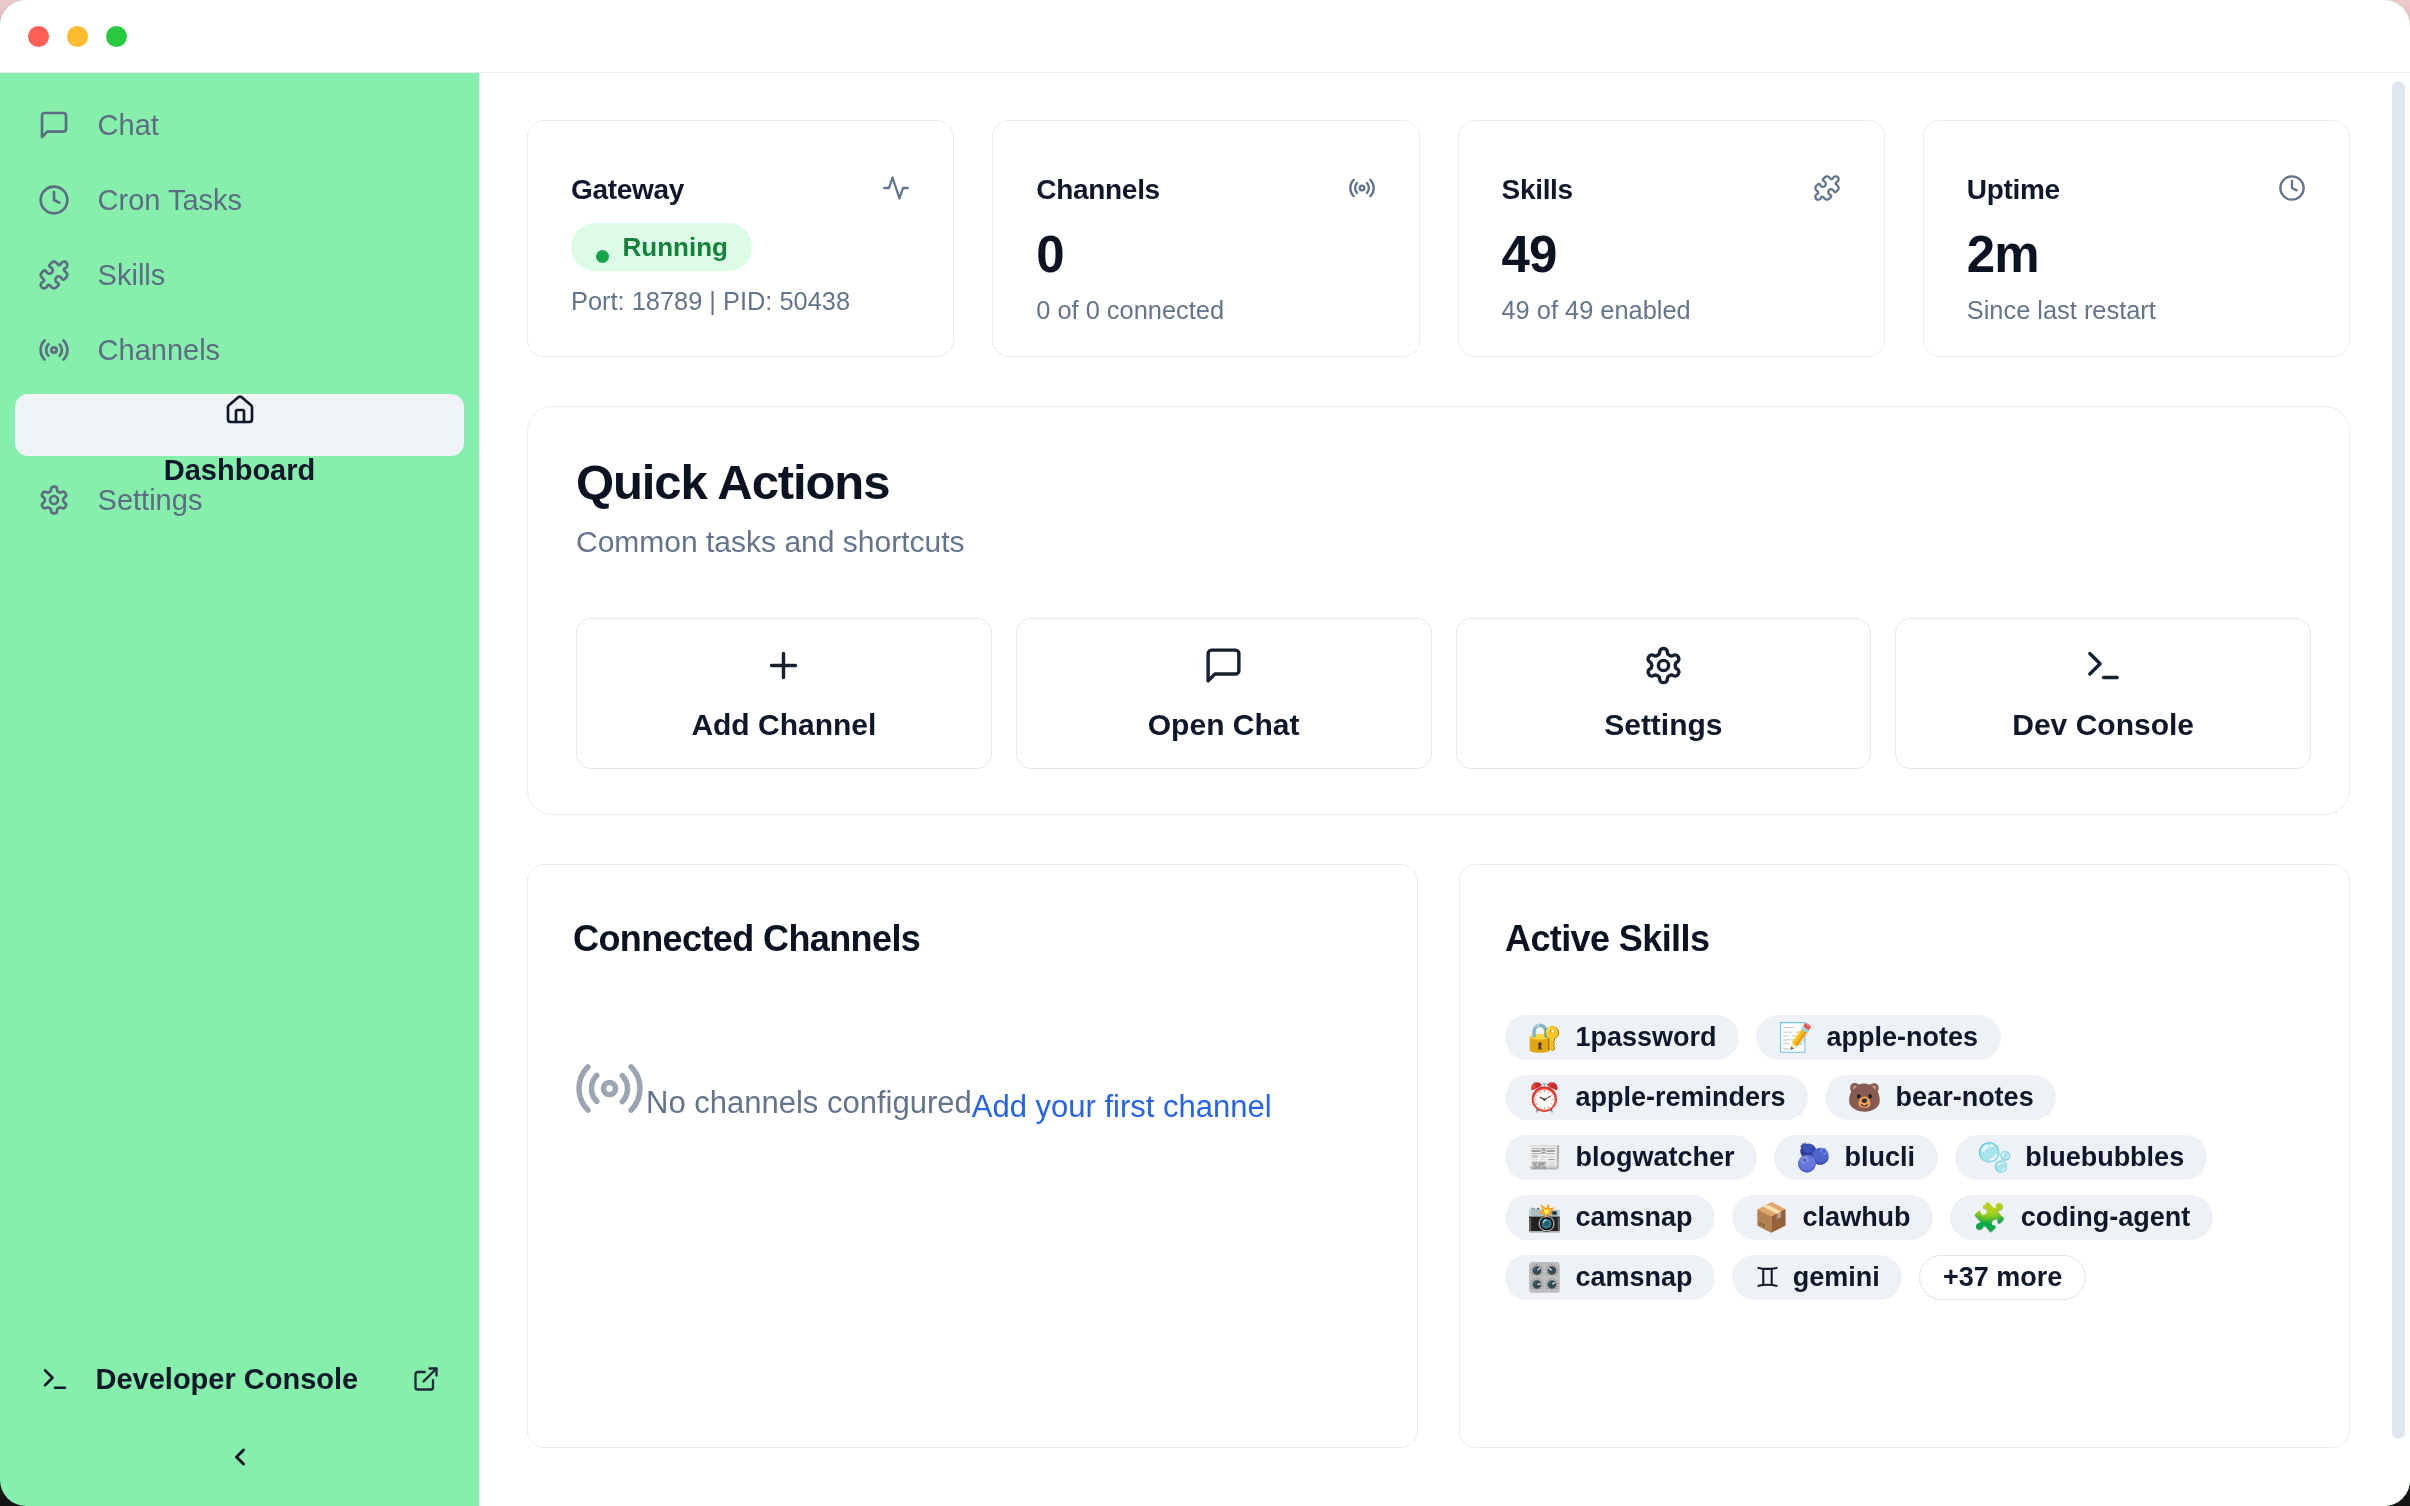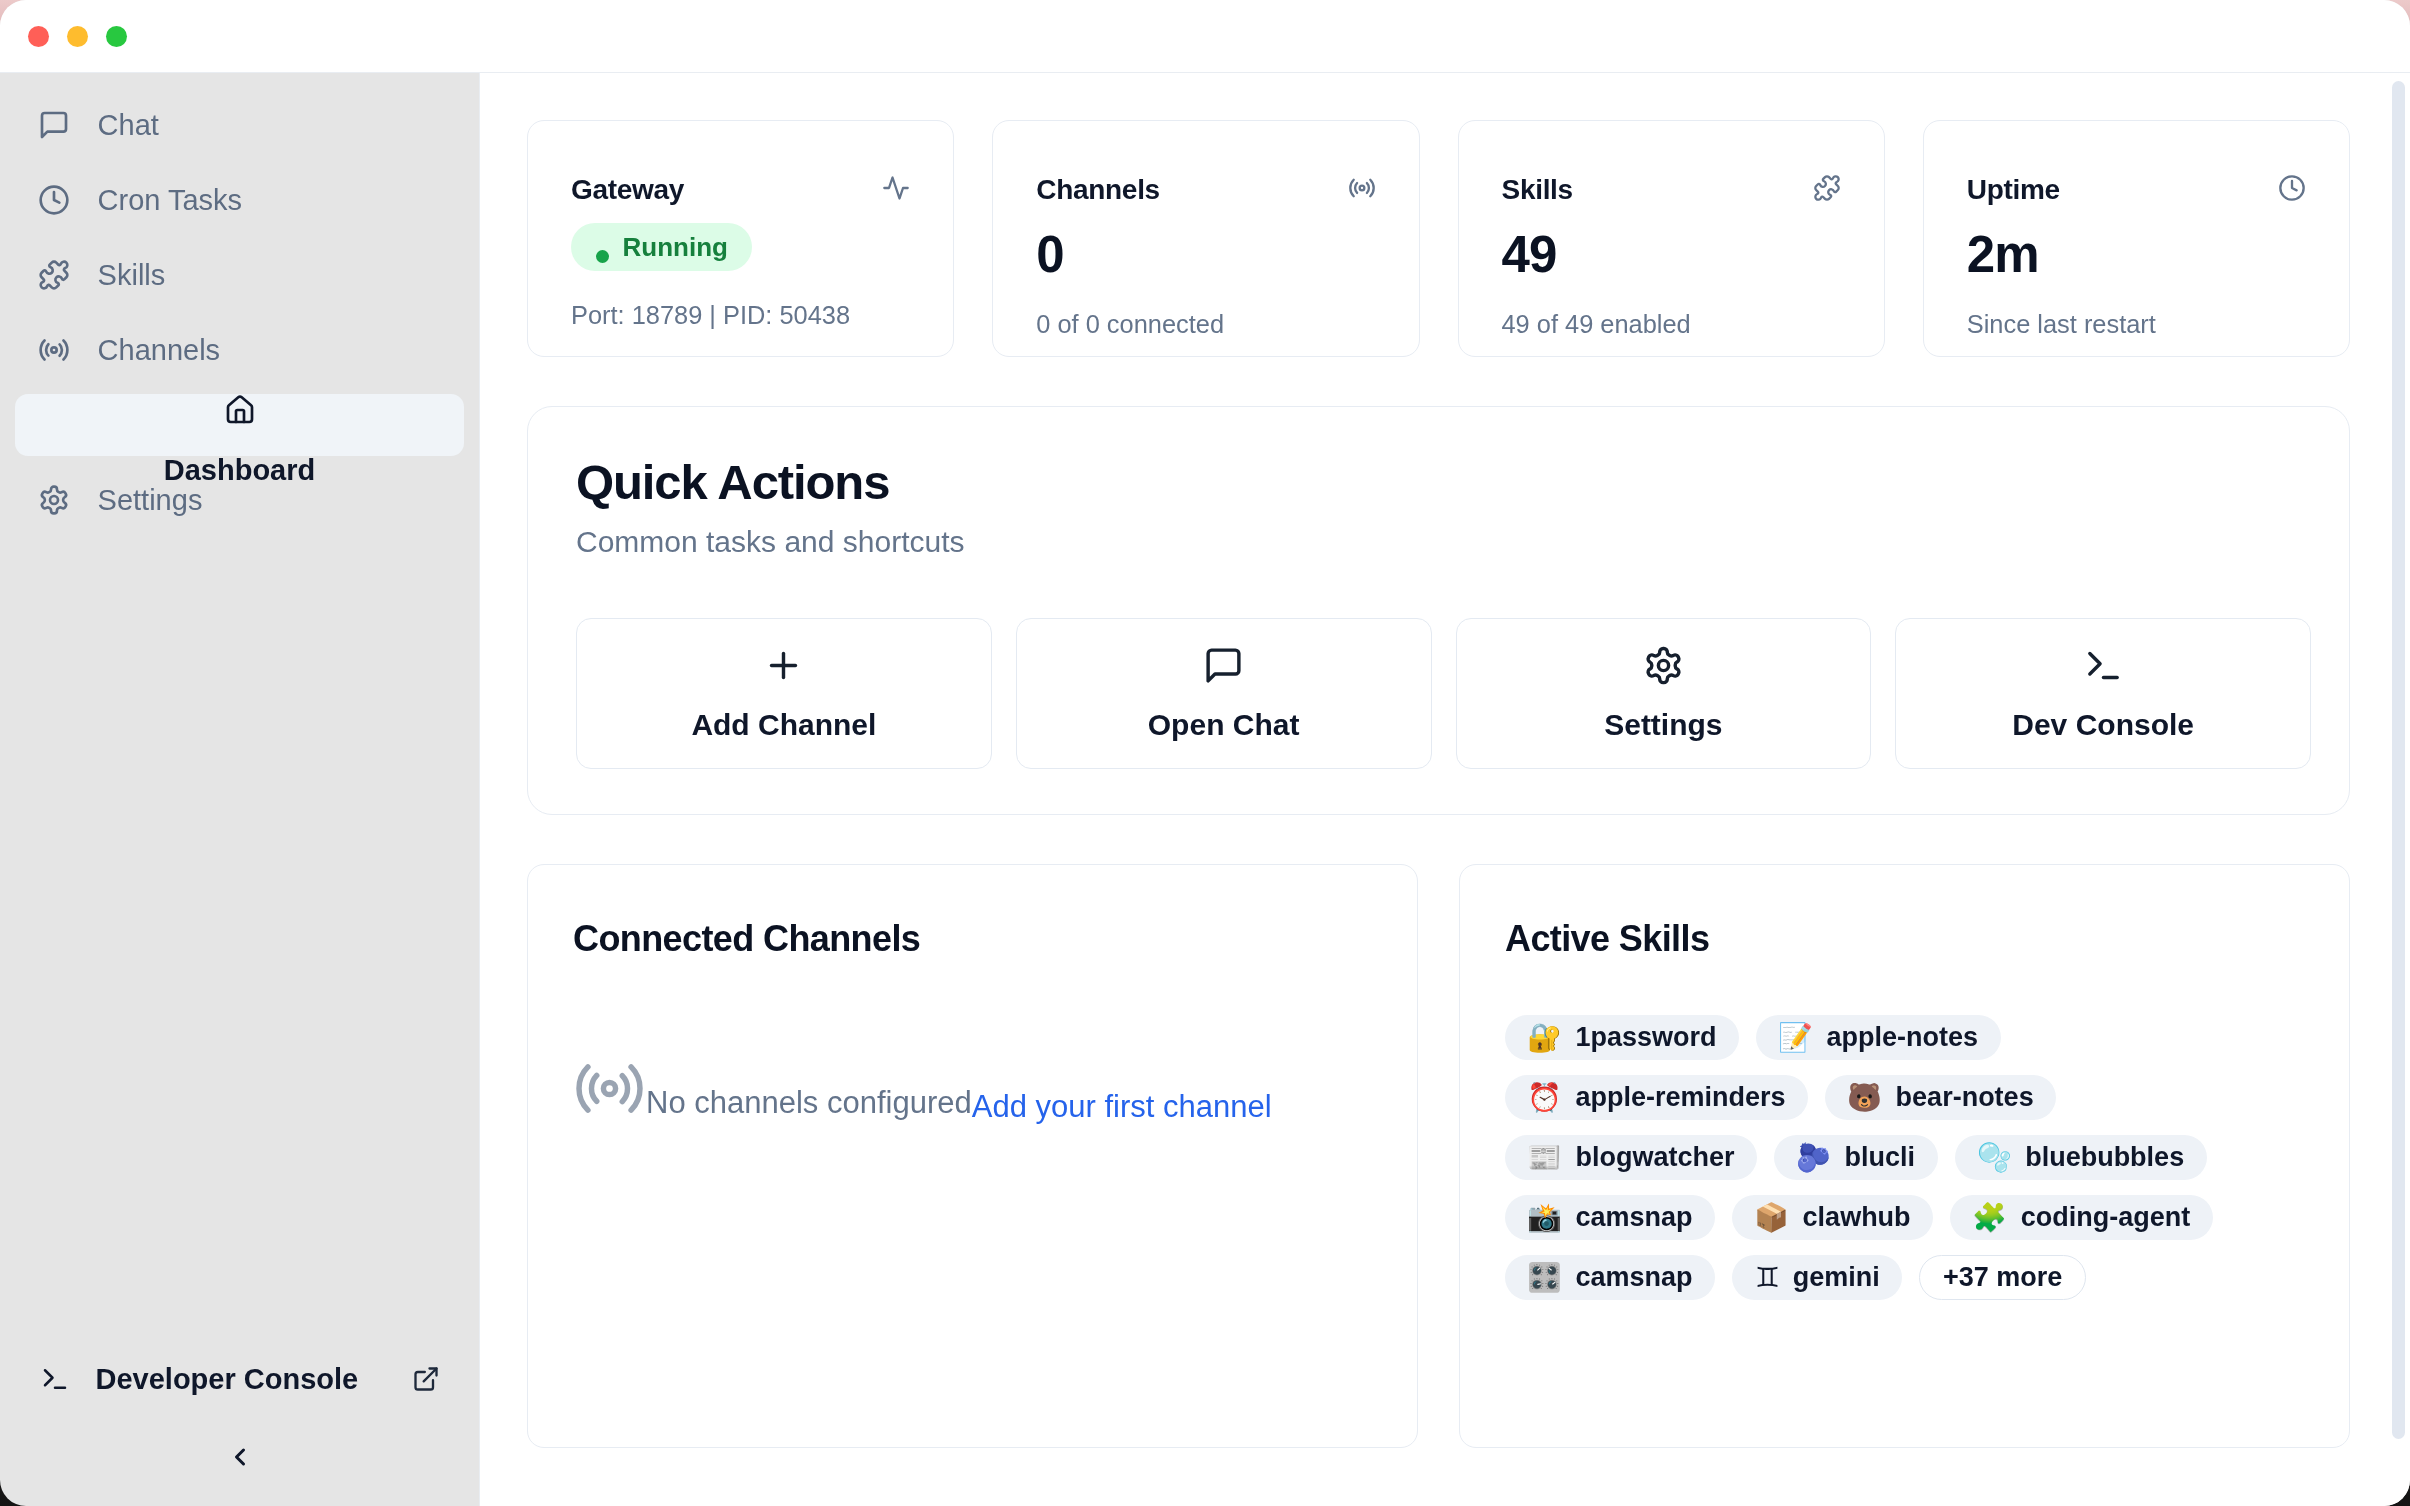--- a/index.html
+++ b/index.html
@@ -1,19 +1,19 @@
 <!DOCTYPE html>
 <html style="font-size:15px"><head>
 <meta charset="utf-8">
 <style>
   html,body{margin:0;padding:0;width:2411px;height:1507px;overflow:hidden;
     background:linear-gradient(180deg,#eccaca 0%,#cf9398 6%,#8e6b6e 45%,#141414 100%);
     font-family:"Liberation Sans","DejaVu Sans",sans-serif;}
   *{box-sizing:border-box;}
-  .window{position:absolute;inset:0;border-radius:26px;background:#e5e5e5;overflow:hidden;
+  .window{position:absolute;inset:0;border-radius:26px;background:#86efac;overflow:hidden;
     display:flex;flex-direction:column;}
   
   .titlebar{flex:0 0 73px;border-bottom:1.9px solid #e9edf2;display:flex;align-items:center;
     padding-left:28px;gap:18px;background:#fff;}
   .tl{width:21px;height:21px;border-radius:50%;display:inline-block;}
   .tl.red{background:#ff5f57}.tl.yellow{background:#febc2e}.tl.green{background:#28c840}
   
   .body-row{flex:1;display:flex;min-height:0;position:relative;}
   .sidebar{flex:0 0 480px;width:480px;border-right:1.9px solid #e9edf2;display:flex;
     flex-direction:column;padding:21px 15px 28px 15px;}
@@ -31,21 +31,21 @@
   .collapse .icon{width:28px;height:28px;stroke-width:2.6;}
   
   main{flex:1;padding:47px 60px 0 47px;overflow:hidden;background:#fff;}
   .card{background:#fff;border:1.9px solid #e7ecf3;border-radius:17px;}
   .stats{display:grid;grid-template-columns:repeat(4,1fr);gap:38px;}
   .stat-card{height:237px;padding:53px 43px;}
   .stat-head{display:flex;justify-content:space-between;align-items:flex-start;}
   .stat-title{font-size:28px;font-weight:600;color:#0f172a;letter-spacing:-0.3px;}
   .stat-head .icon{width:28px;height:28px;color:#64748b;}
   .stat-value{font-size:51px;font-weight:700;color:#0b1222;margin-top:22.6px;line-height:1;letter-spacing:-0.9px;}
-  .stat-sub{font-size:25.4px;color:#64748b;margin-top:30px;}
+  .stat-sub{font-size:25.4px;color:#64748b;margin-top:16px;}
   .badge{display:inline-flex;align-items:flex-end;gap:14px;background:#dcfce7;color:#16803d;
     font-size:26px;font-weight:600;border-radius:941px;padding:8.5px 24.5px;margin-top:17px;}
   .badge .dot{width:13px;height:13px;border-radius:50%;background:#17a34a;}
   .panel{margin-top:49px;padding:47px 38px 45px 48px;border-radius:25px;}
   .qa-title{font-size:49px;font-weight:700;color:#0b1222;letter-spacing:-1.1px;}
   .qa-sub{font-size:30px;color:#64748b;margin-top:15px;}
   .qa-grid{display:grid;grid-template-columns:repeat(4,1fr);gap:24px;margin-top:59px;}
   .qa-btn{height:151px;border:1.9px solid #e4eaf2;border-radius:15px;background:#fff;
     display:flex;flex-direction:column;align-items:center;justify-content:center;gap:22.6px;
     font-size:30px;font-weight:600;color:#0f172a;cursor:pointer;font-family:inherit;}

